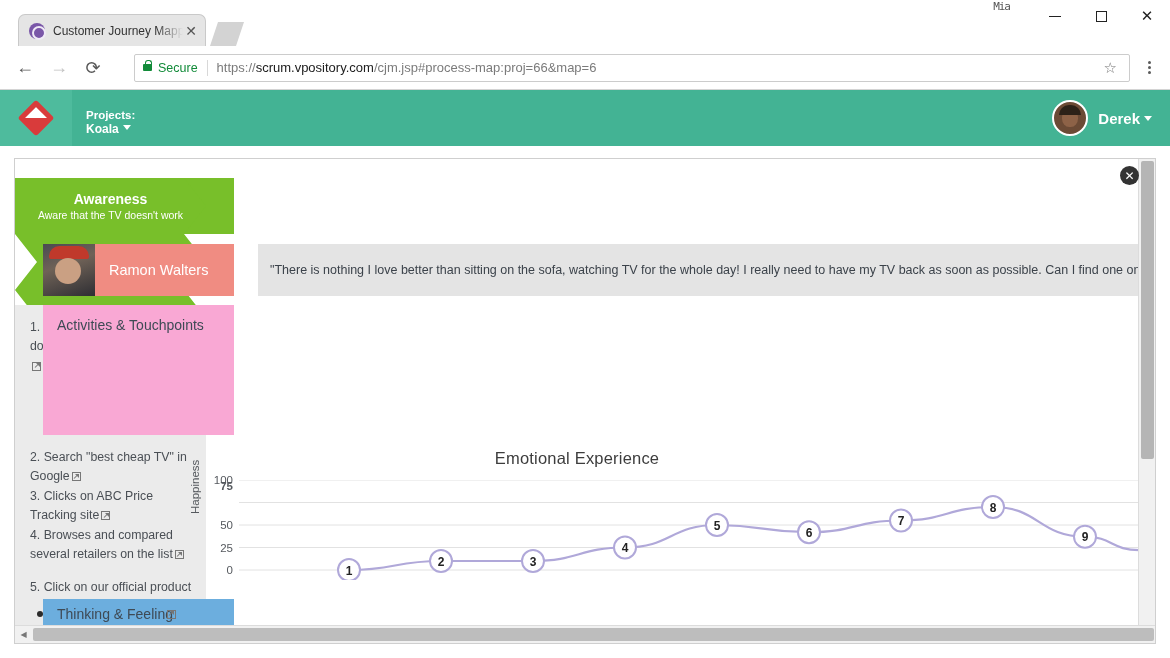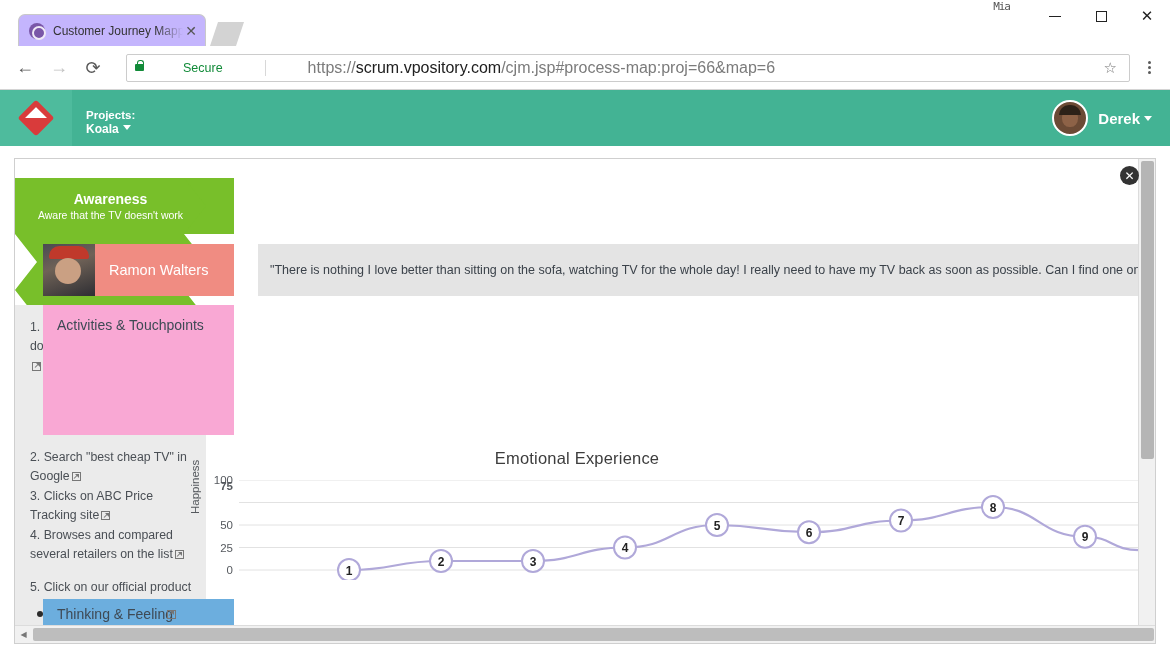--- a/index.html
+++ b/index.html
@@ -17,21 +17,21 @@
 
   .titlebar {
     height: 46px; background: #ffffff; position: relative;
     border-bottom: 0px solid #ccc;
   }
   .tabstrip { position: absolute; left: 0; top: 0; height: 46px; width: 100%; }
 
   .tab {
     position: absolute; left: 18px; top: 14px;
     height: 32px; width: 188px;
-    background: #c4b5fd;
+    background: #e5e5e5;
     border: 1px solid #c9c9c9;
     border-bottom: none;
     border-radius: 7px 7px 0 0;
     display: flex; align-items: center;
     padding: 0 6px 0 10px;
     overflow: hidden;
   }
   .tab-favicon {
     width: 16px; height: 16px; flex: 0 0 16px;
     border-radius: 50%;
@@ -87,37 +87,36 @@
     width: 30px; height: 30px; display: flex;
     align-items: center; justify-content: center;
     font-size: 18px; color: #5a5a5a; cursor: pointer;
     margin-right: 4px;
   }
   .navbtn.disabled { color: #c2c2c2; }
   .omnibox {
     flex: 1 1 auto; height: 28px;
     border: 1px solid #ccc; border-radius: 2px;
     display: flex; align-items: center;
-    padding: 0 8px; margin: 0 8px 0 14px;
+    padding: 0 8px; margin: 0 8px 0 22px;
     background: #fff;
-    gap: 33px;
   }
   .lock {
     width: 9px; height: 7px; background: #128b39;
     position: relative; margin-right: 6px; border-radius: 1px;
     flex: 0 0 9px;
   }
   .lock::before {
     content: ""; position: absolute; left: 2px; top: -4px;
     width: 5px; height: 5px; border: 1.5px solid #128b39;
     border-bottom: none; border-radius: 3px 3px 0 0;
   }
   .secure-txt { font-size: 12.5px; color: #128b39; margin-right: 9px; }
   .omnibox .sep { width: 1px; height: 16px; background: #d8d8d8; margin-right: 9px; }
-  .url { font-size: 16px; color: #202020; white-space: nowrap; flex: 1 1 auto; }
+  .url { font-size: 13px; color: #202020; white-space: nowrap; flex: 1 1 auto; }
   .url .dim { color: #7b7b7b; }
   .star { font-size: 15px; color: #777; cursor: pointer; padding: 0 4px; }
   .kebab {
     width: 22px; display: flex; flex-direction: column;
     align-items: center; gap: 2px; cursor: pointer;
   }
   .kebab i { width: 3px; height: 3px; background: #5a5a5a; border-radius: 50%; }
 
   
   .appwrap { position: relative; width: 1170px; height: 568px; background: #fff; }

